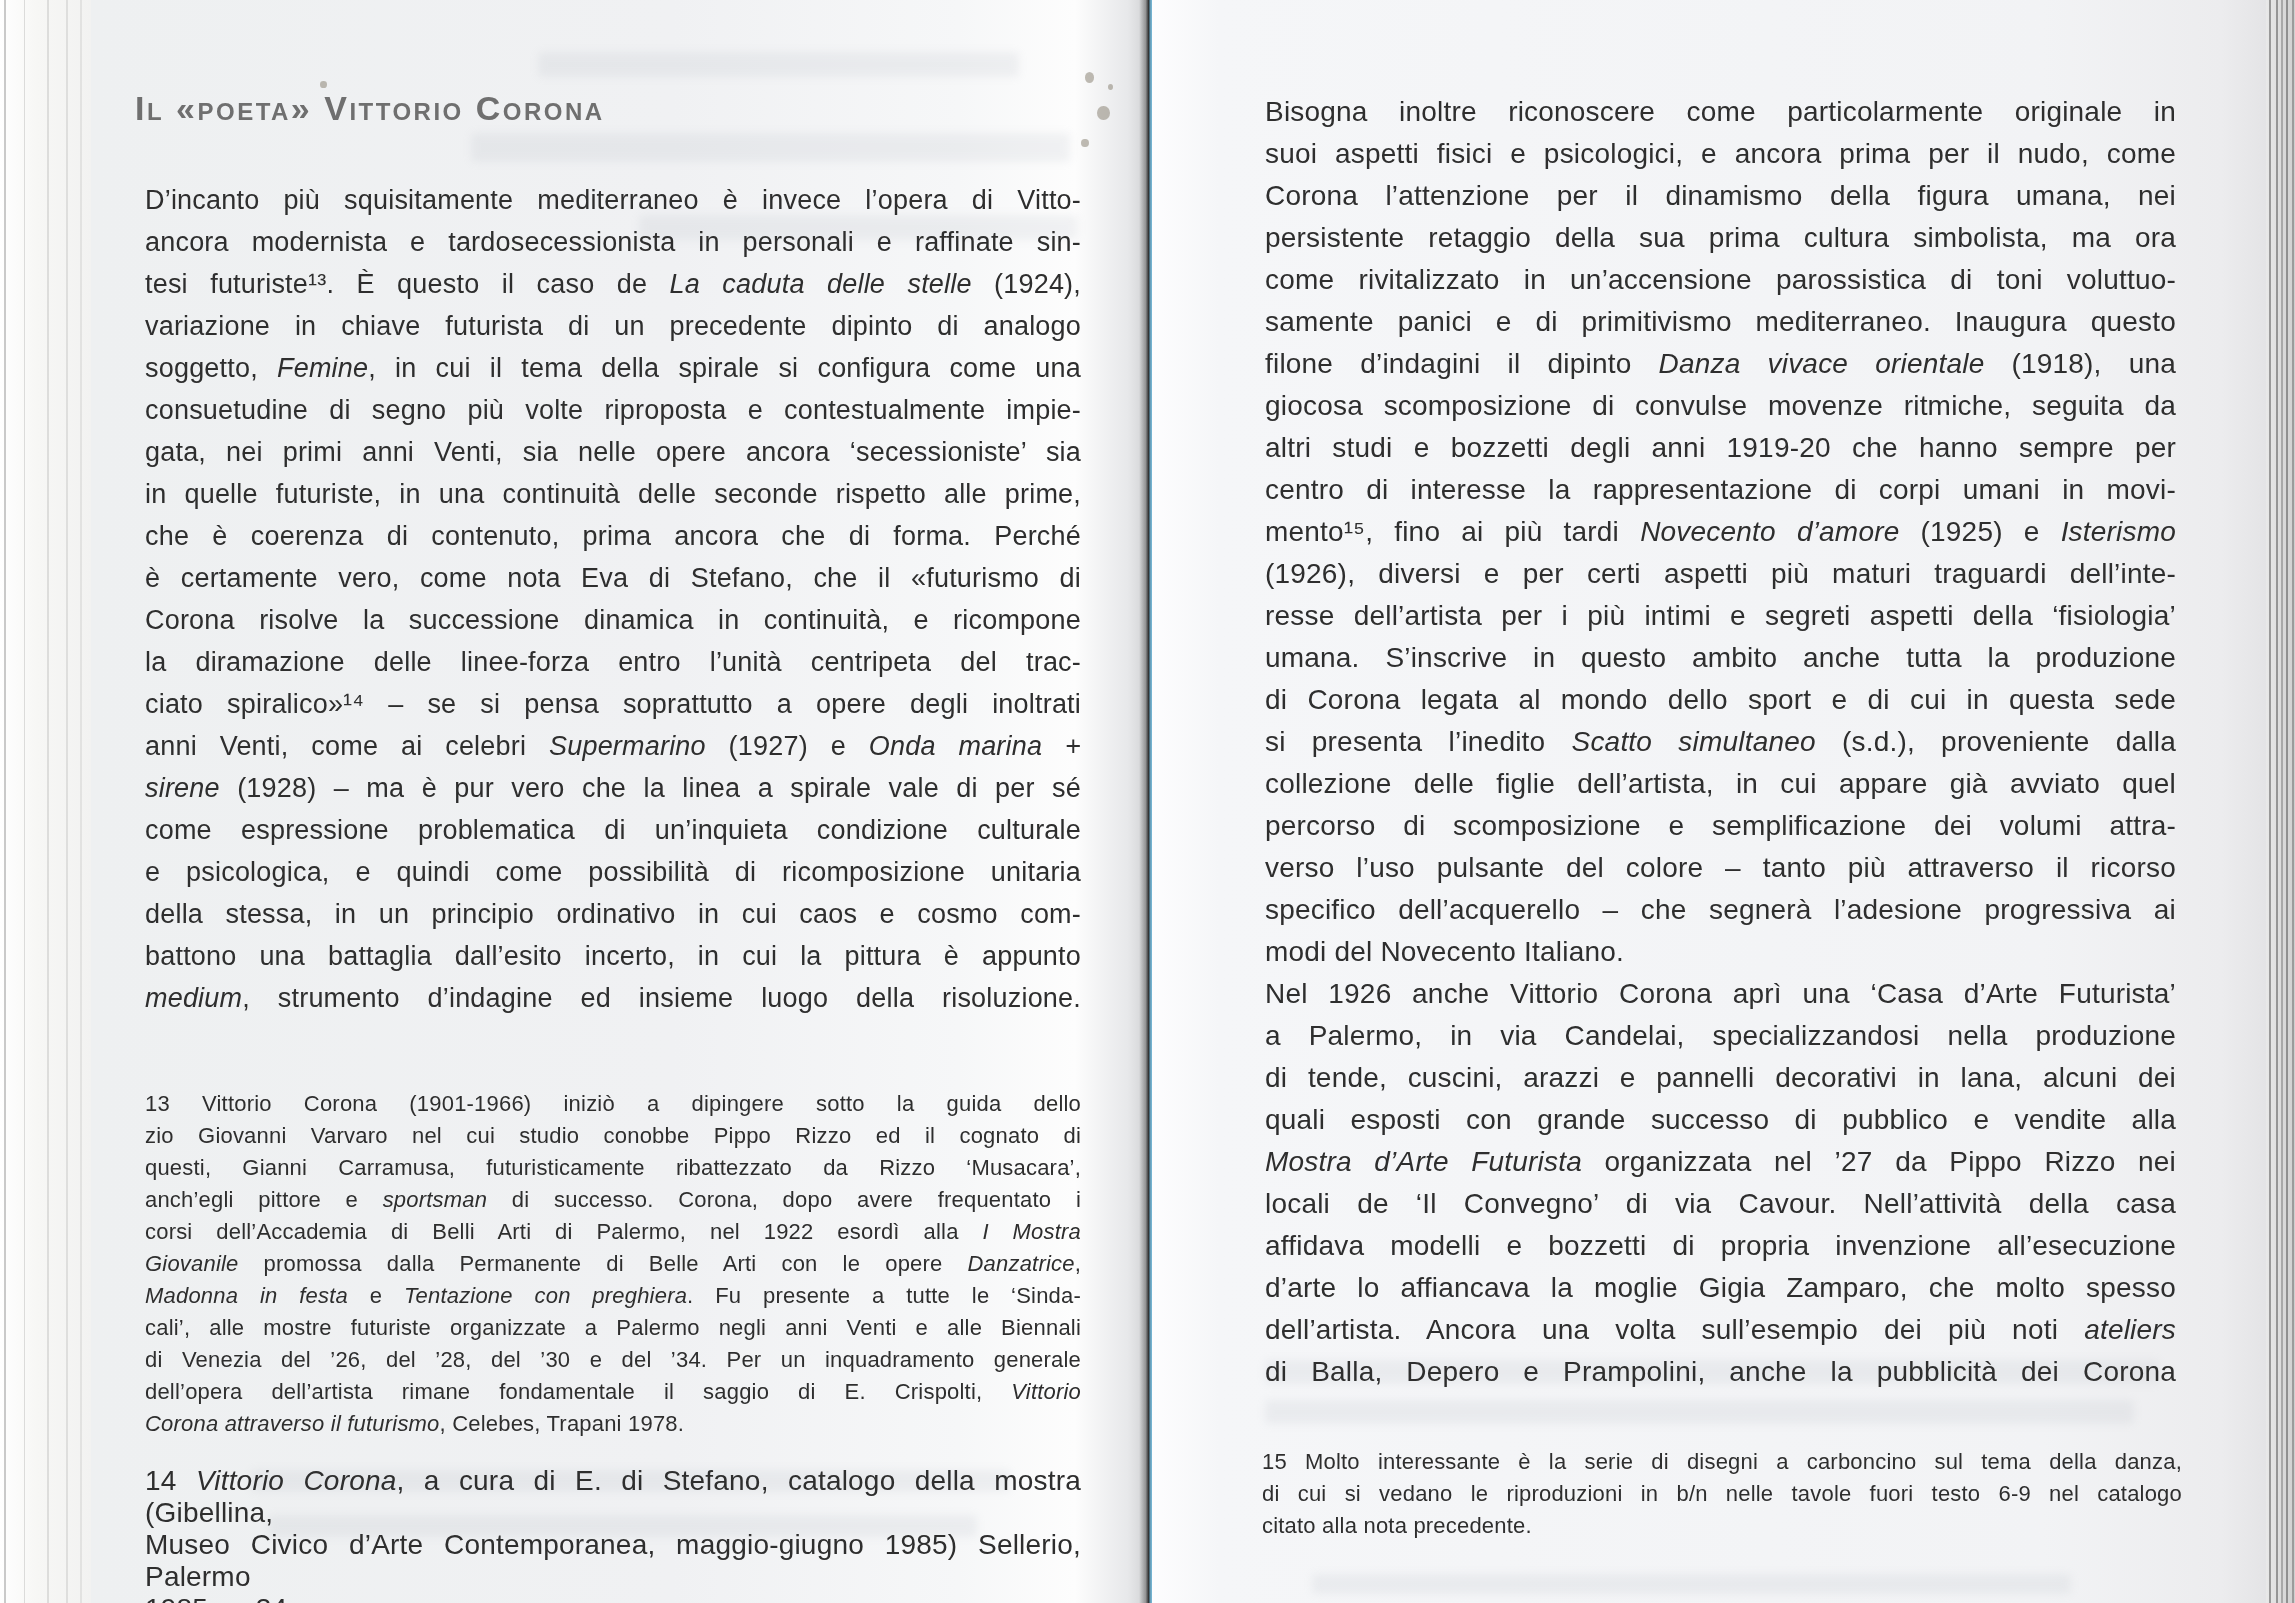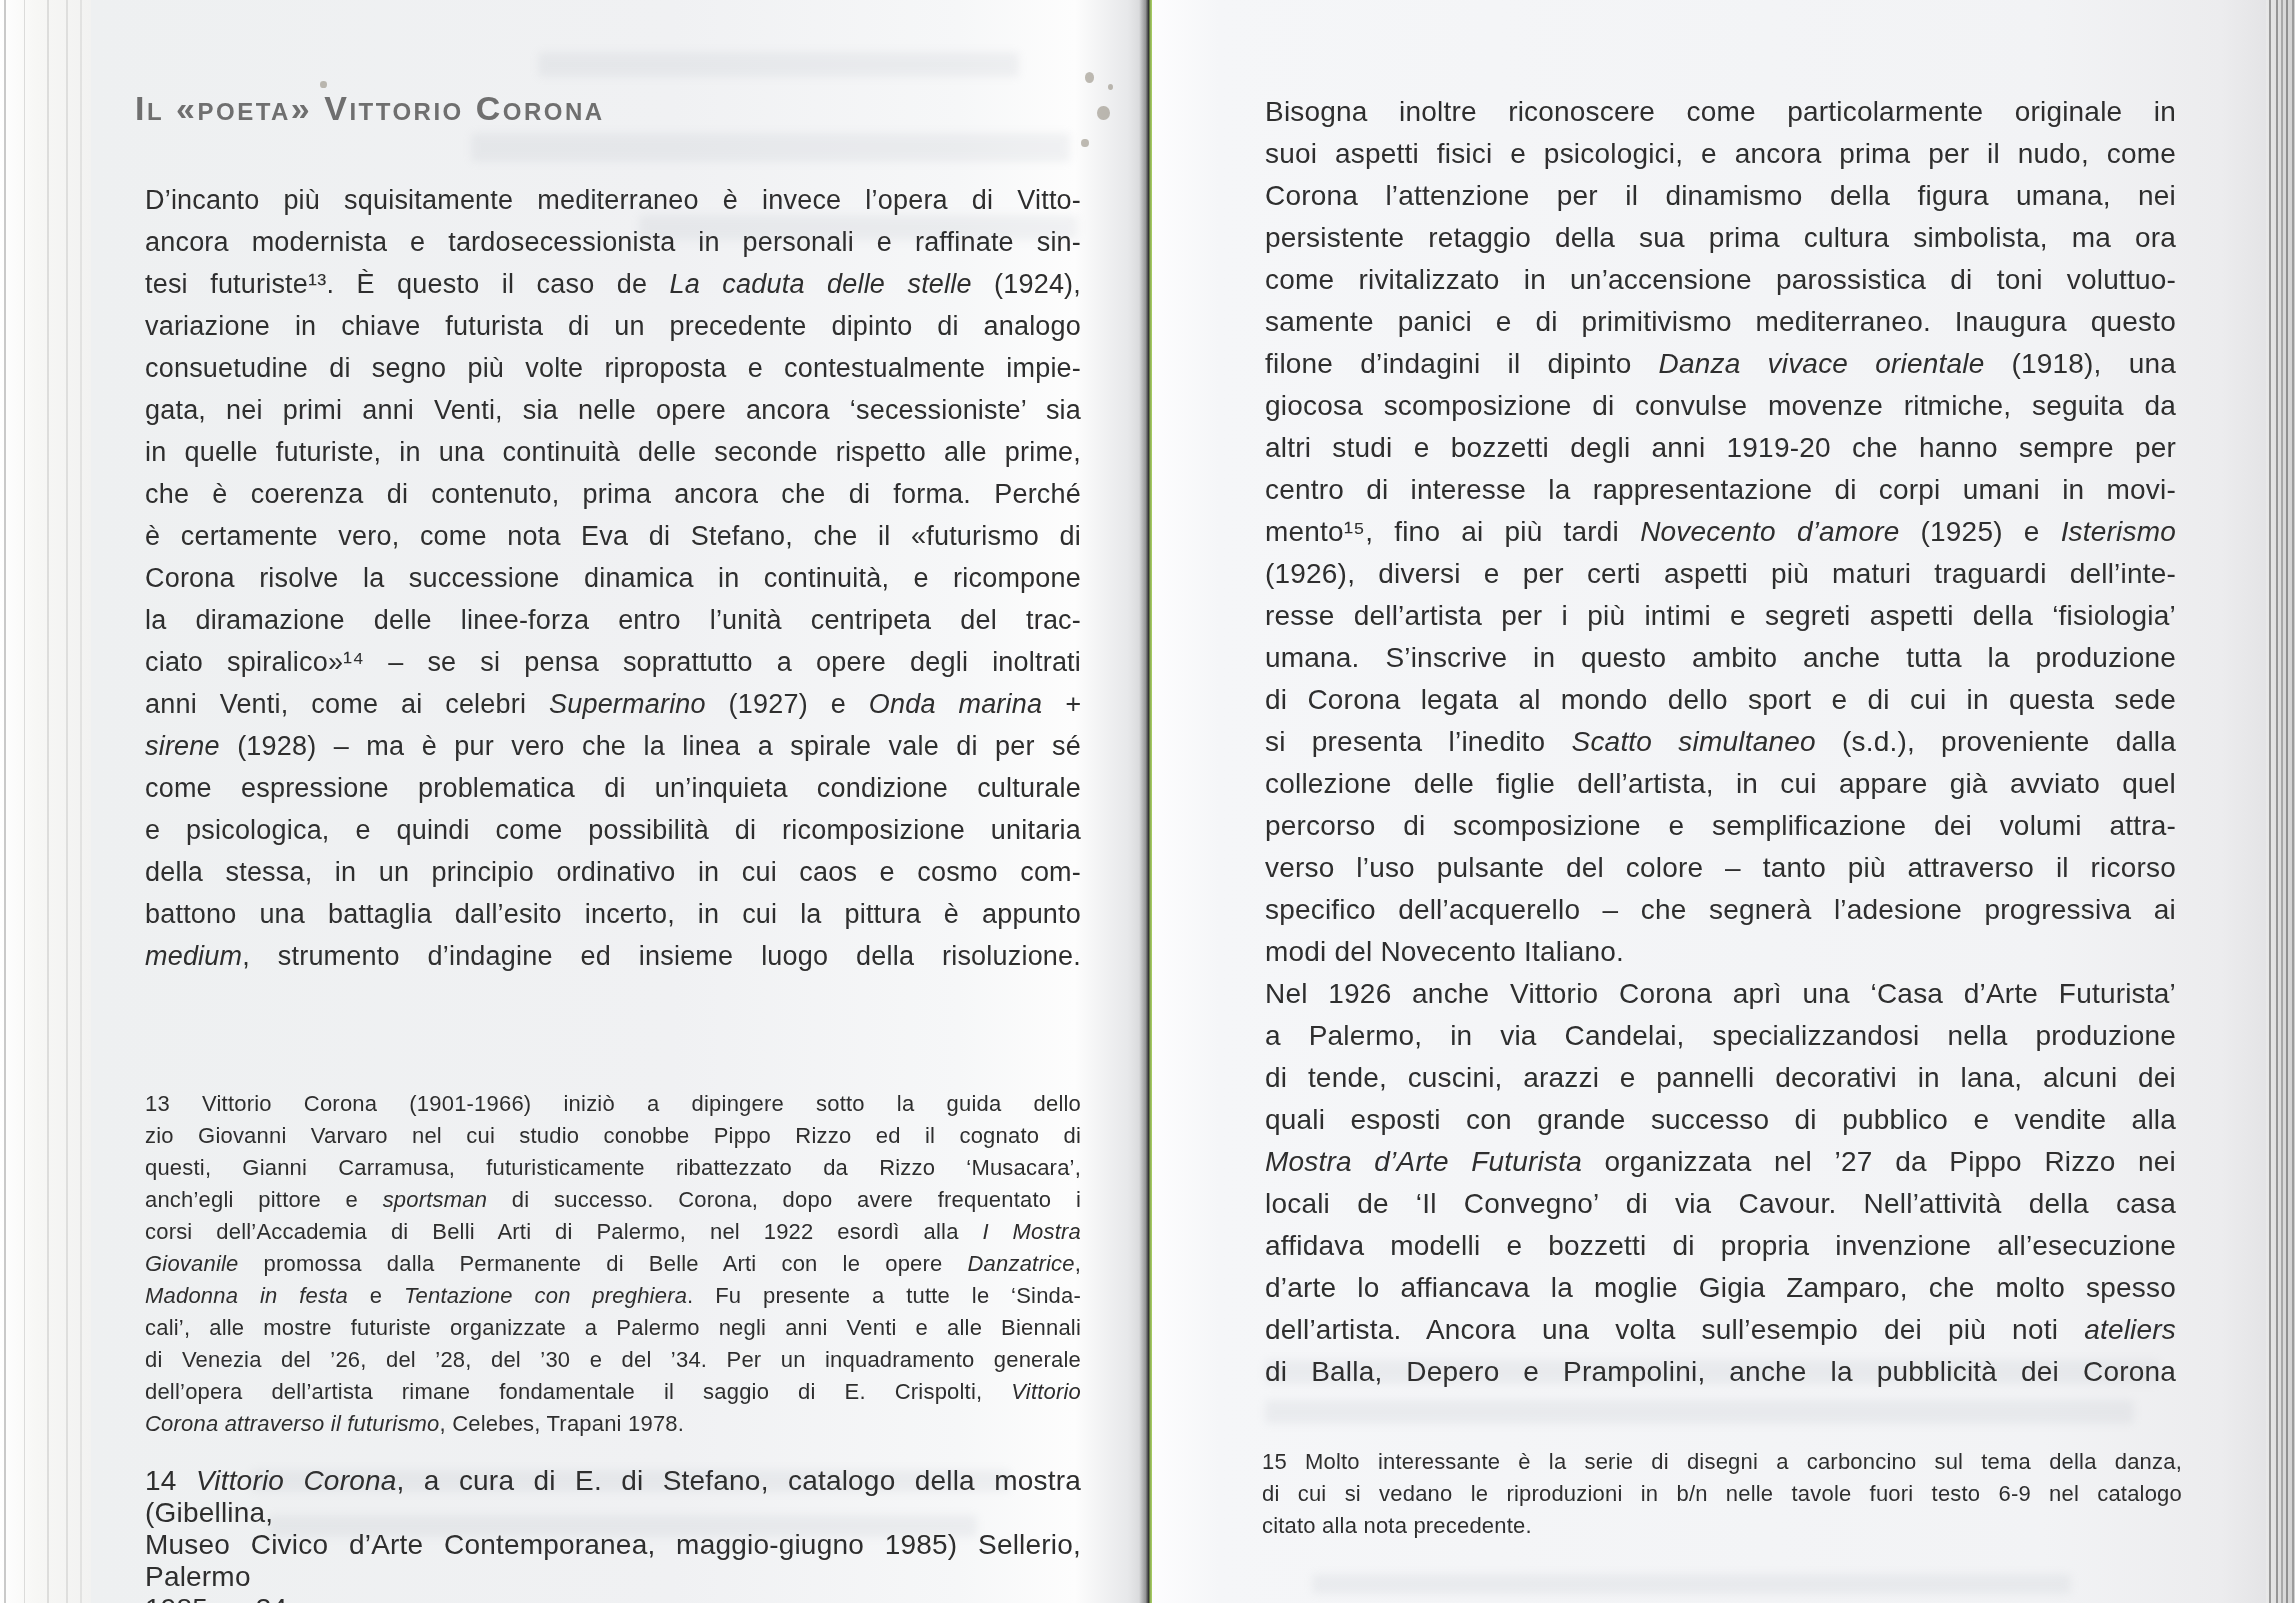--- a/index.html
+++ b/index.html
@@ -1,18 +1,18 @@
 <!DOCTYPE html>
 <html style="font-size:13.5px"><head>
 <meta charset="utf-8">
 <style>
   html,body{margin:0;padding:0;background:#e9e9e8;}
   .scan{
     position:relative;width:2295px;height:1604px;overflow:hidden;
-    background:#bef264;
+    background:#7dd3fc;
     font-family:"Liberation Sans","DejaVu Sans",sans-serif;
     color:#2e2e2e;
     text-decoration:underline;
   }
   
   .edge-stack{position:absolute;top:0;height:100%;}
   .edge-stack-left{left:0;width:91px;background:linear-gradient(90deg,#ffffff 0%,#f7f7f5 40%,#f2f2f1 100%);}
   .edge-stack-right{left:2266px;width:29.5px;background:linear-gradient(90deg,#e9e9e9 0%,#d9d9d9 60%,#cfcfcf 100%);}
   .edge-line{position:absolute;top:0;height:100%;width:1.7px;background:rgba(70,70,70,.28);display:block;}
   .edge-stack-right .edge-line{background:rgba(60,60,60,.45);}
@@ -75,20 +75,21 @@
     <span class="speck" style="left:1017px;top:84px;width:5px;height:5.9px"></span>
     <span class="speck" style="left:229px;top:81px;width:6.7px;height:6.7px"></span>
   </div>
 
   <h1 class="title">Il «poeta» Vittorio Corona</h1>
   <div class="textblock left-body">
       <div class="line">D’incanto più squisitamente mediterraneo è invece l’opera di Vitto-</div>
       <div class="line">ancora modernista e tardosecessionista in personali e raffinate sin-</div>
       <div class="line">tesi futuriste¹³. È questo il caso de <i>La caduta delle stelle</i> (1924),</div>
       <div class="line">variazione in chiave futurista di un precedente dipinto di analogo</div>
+      <div class="line">soggetto, <i>Femine</i>, in cui il tema della spirale si configura come una</div>
       <div class="line">consuetudine di segno più volte riproposta e contestualmente impie-</div>
       <div class="line">gata, nei primi anni Venti, sia nelle opere ancora ‘secessioniste’ sia</div>
       <div class="line">in quelle futuriste, in una continuità delle seconde rispetto alle prime,</div>
       <div class="line">che è coerenza di contenuto, prima ancora che di forma. Perché</div>
       <div class="line">è certamente vero, come nota Eva di Stefano, che il «futurismo di</div>
       <div class="line">Corona risolve la successione dinamica in continuità, e ricompone</div>
       <div class="line">la diramazione delle linee-forza entro l’unità centripeta del trac-</div>
       <div class="line">ciato spiralico»¹⁴ – se si pensa soprattutto a opere degli inoltrati</div>
       <div class="line">anni Venti, come ai celebri <i>Supermarino</i> (1927) e <i>Onda marina +</i></div>
       <div class="line"><i>sirene</i> (1928) – ma è pur vero che la linea a spirale vale di per sé</div>

